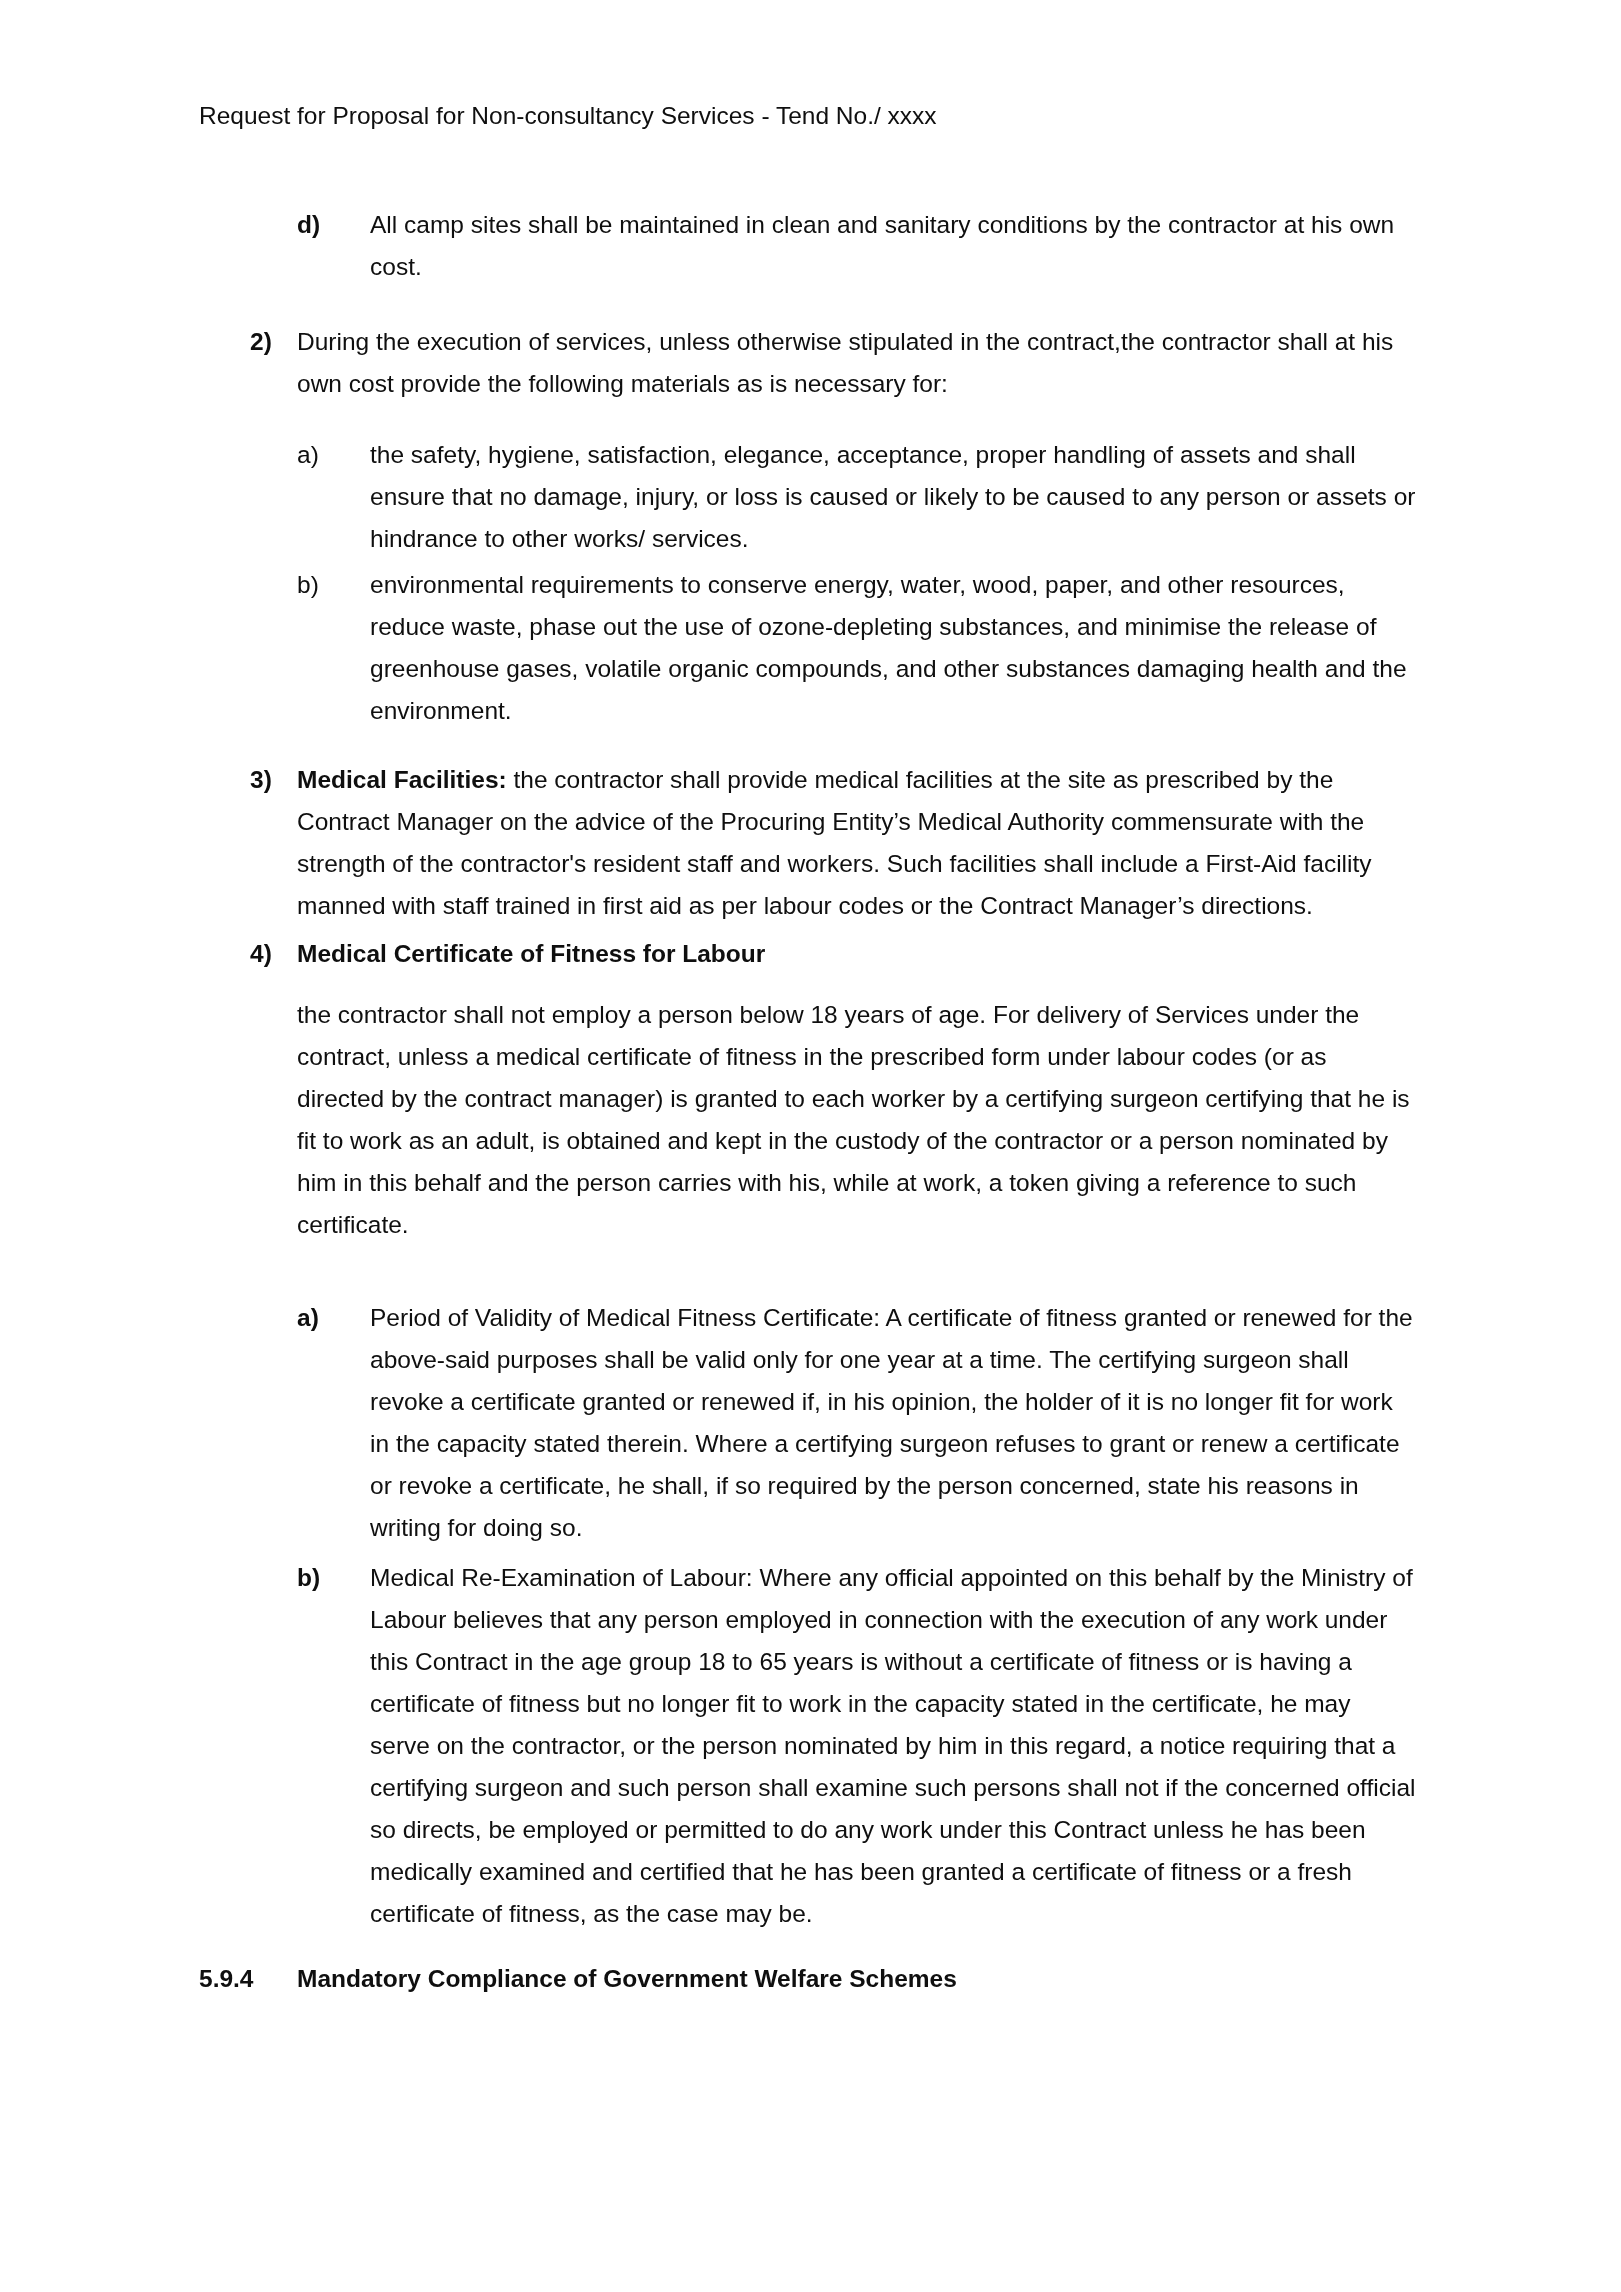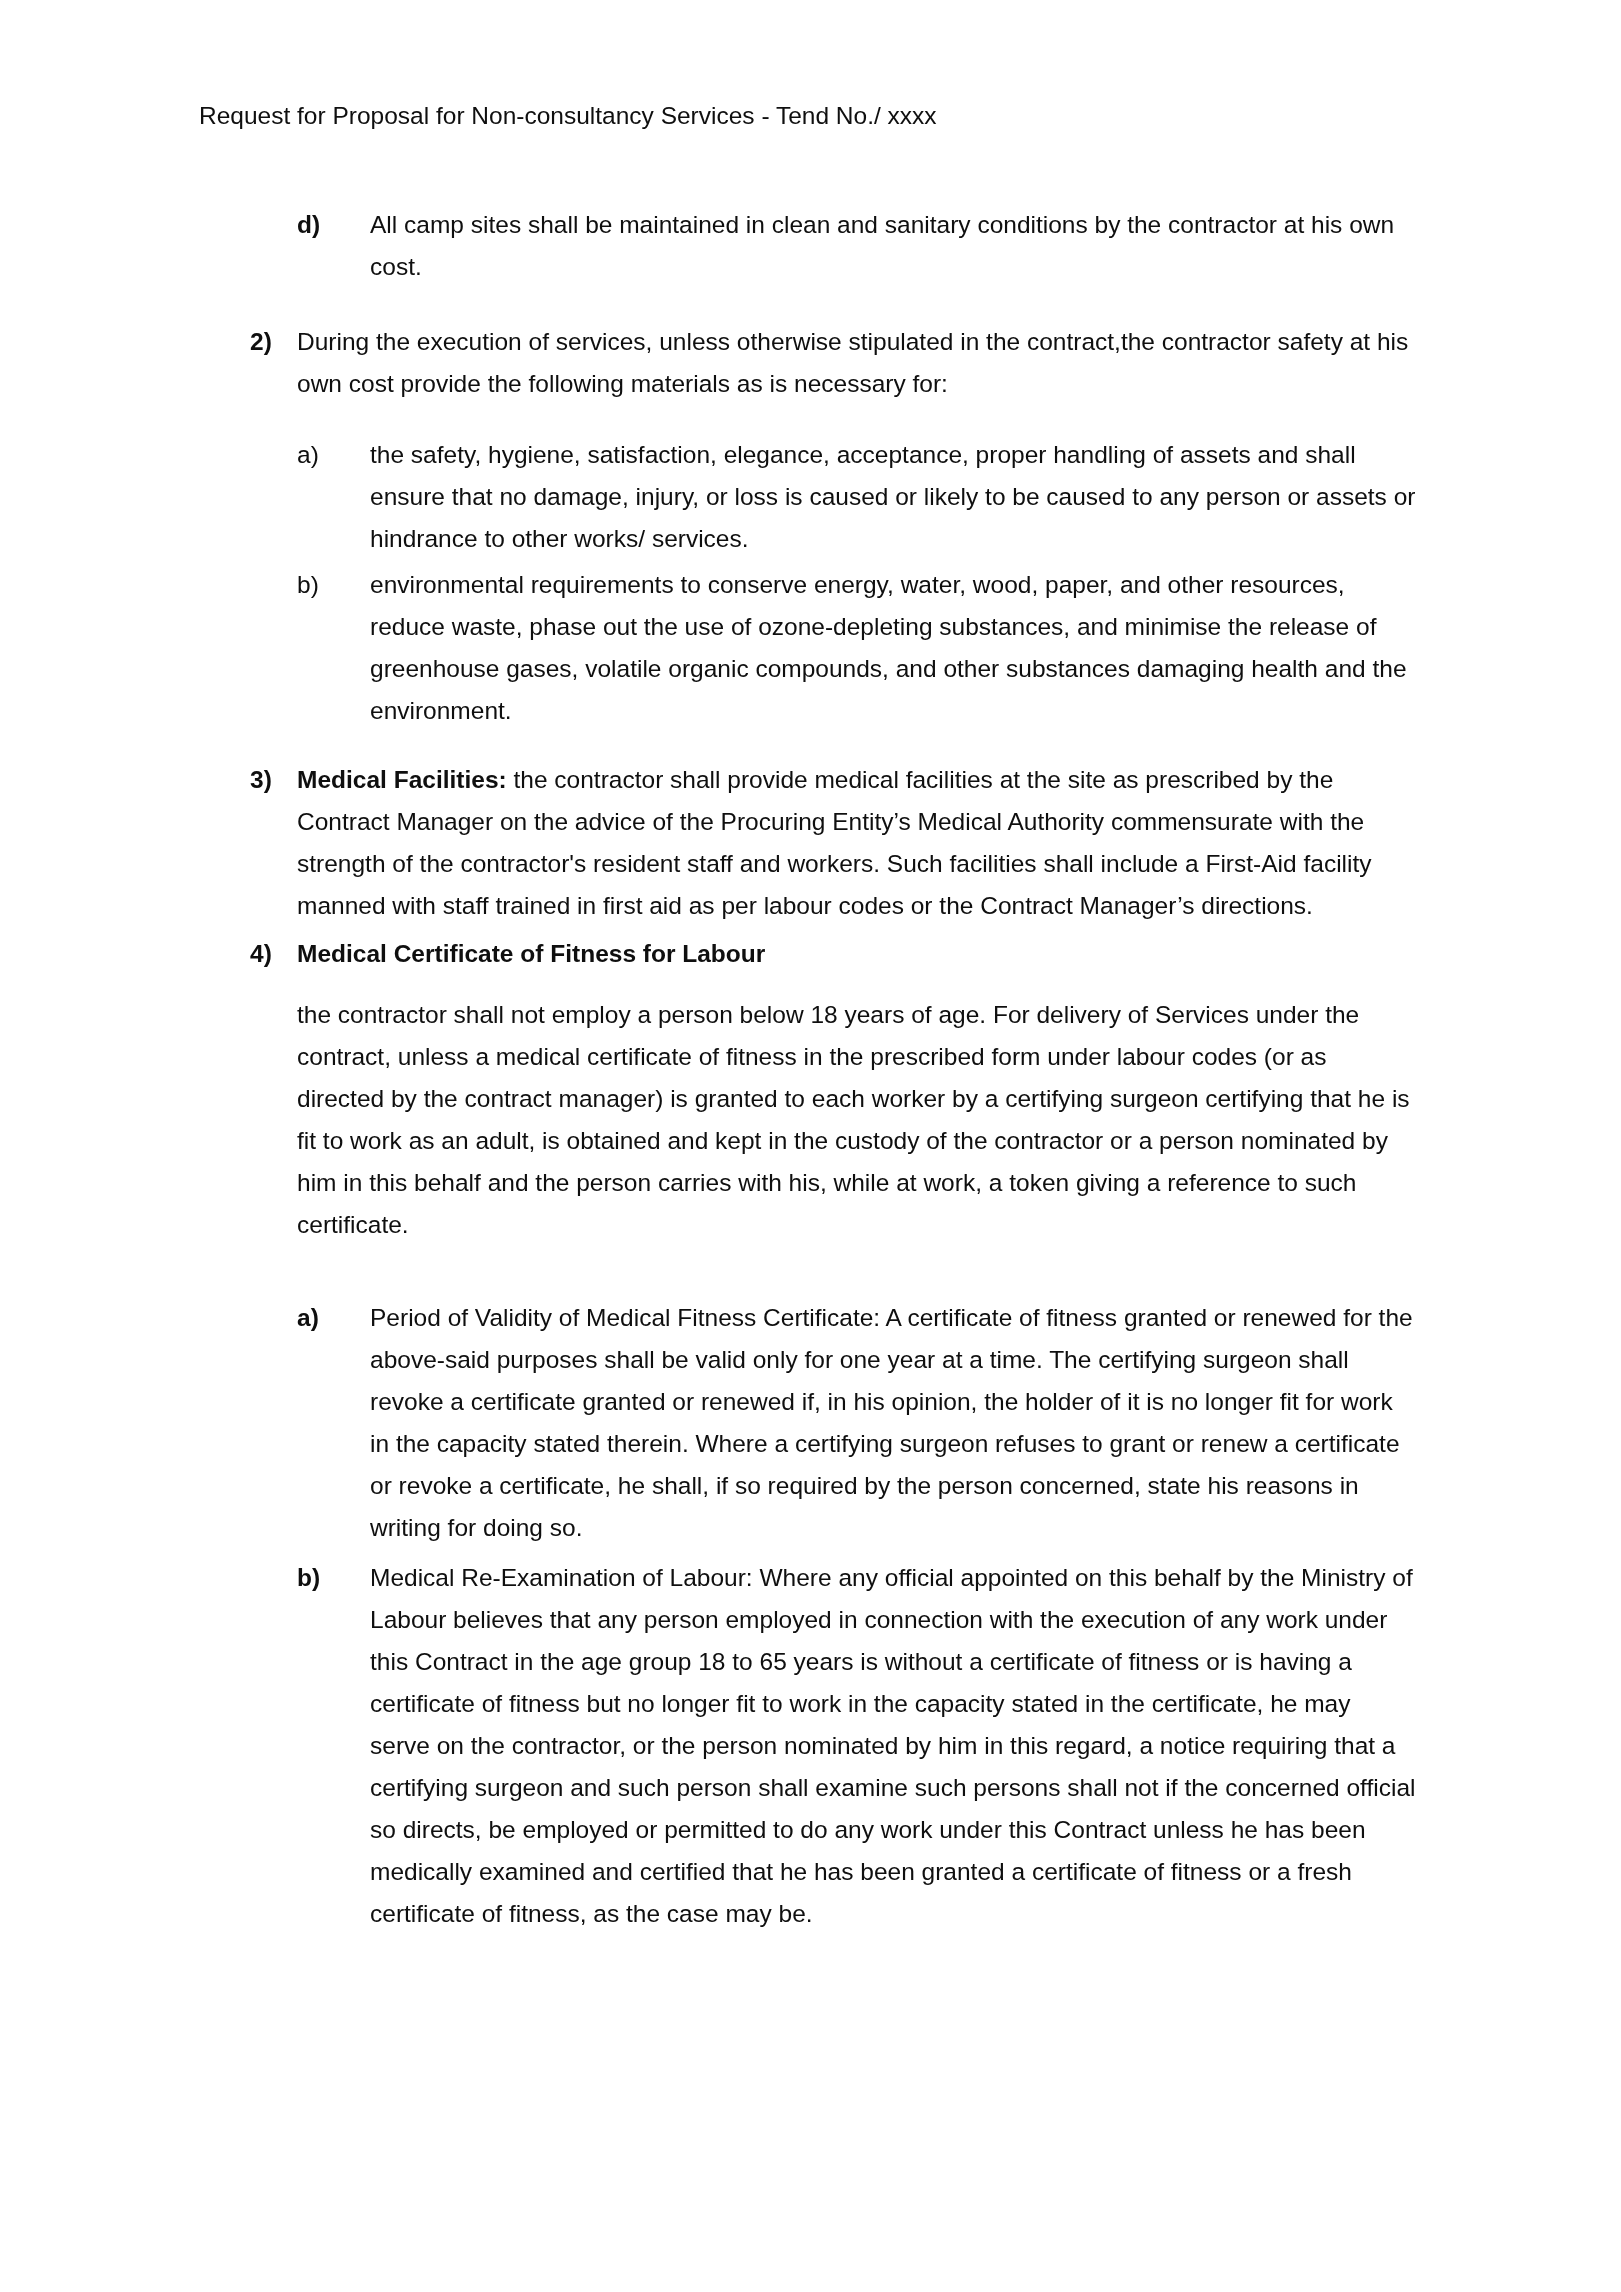--- a/index.html
+++ b/index.html
@@ -52,21 +52,21 @@
 
   <div class="content">
 
     <div class="li l2" id="item-d">
       <span class="marker bold">d)</span>
       <div class="body">All camp sites shall be maintained in clean and sanitary conditions by the contractor at his own cost.</div>
     </div>
 
     <div class="li" id="item-2">
       <span class="marker bold">2)</span>
-      <div class="body">During the execution of services, unless otherwise stipulated in the contract,the contractor safety at his own cost provide the following materials as is necessary for:</div>
+      <div class="body">During the execution of services, unless otherwise stipulated in the contract,the contractor shall at his own cost provide the following materials as is necessary for:</div>
     </div>
 
     <div class="li l2" id="item-2a">
       <span class="marker">a)</span>
       <div class="body">the safety, hygiene, satisfaction, elegance, acceptance, proper handling of assets and shall ensure that no damage, injury, or loss is caused or likely to be caused to any person or assets or hindrance to other works/ services.</div>
     </div>
 
     <div class="li l2" id="item-2b">
       <span class="marker">b)</span>
       <div class="body">environmental requirements to conserve energy, water, wood, paper, and other resources, reduce waste, phase out the use of ozone-depleting substances, and minimise the release of greenhouse gases, volatile organic compounds, and other substances damaging health and the environment.</div>
@@ -89,16 +89,20 @@
       <div class="body">Period of Validity of Medical Fitness Certificate: A certificate of fitness granted or renewed for the above-said purposes shall be valid only for one year at a time. The certifying surgeon shall revoke a certificate granted or renewed if, in his opinion, the holder of it is no longer fit for work in the capacity stated therein. Where a certifying surgeon refuses to grant or renew a certificate or revoke a certificate, he shall, if so required by the person concerned, state his reasons in writing for doing so.</div>
     </div>
 
     <div class="li l2" id="item-4b">
       <span class="marker bold">b)</span>
       <div class="body">Medical Re-Examination of Labour: Where any official appointed on this behalf by the Ministry of Labour believes that any person employed in connection with the execution of any work under this Contract in the age group 18 to 65 years is without a certificate of fitness or is having a certificate of fitness but no longer fit to work in the capacity stated in the certificate, he may serve on the contractor, or the person nominated by him in this regard, a notice requiring that a certifying surgeon and such person shall examine such persons shall not if the concerned official so directs, be employed or permitted to do any work under this Contract unless he has been medically examined and certified that he has been granted a certificate of fitness or a fresh certificate of fitness, as the case may be.</div>
     </div>
 
   </div>
 
+  <div class="section-heading">
+    <span class="num">5.9.4</span>
+    <span>Mandatory Compliance of Government Welfare Schemes</span>
+  </div>
 
 
 </div>
 
 
 </body></html>

